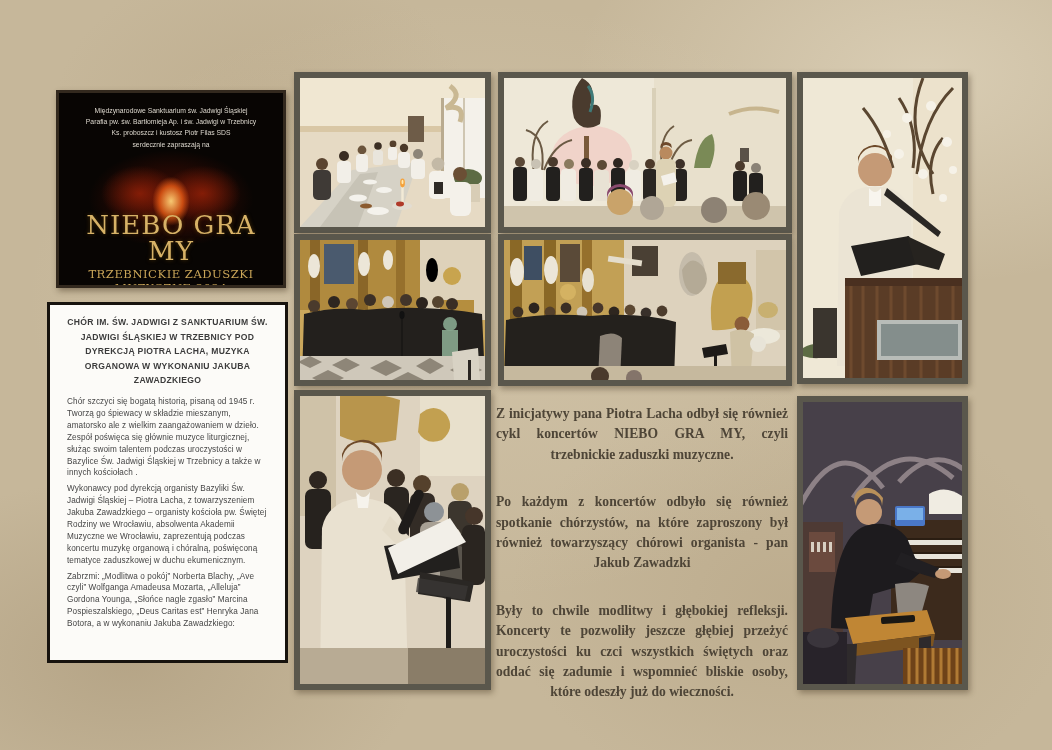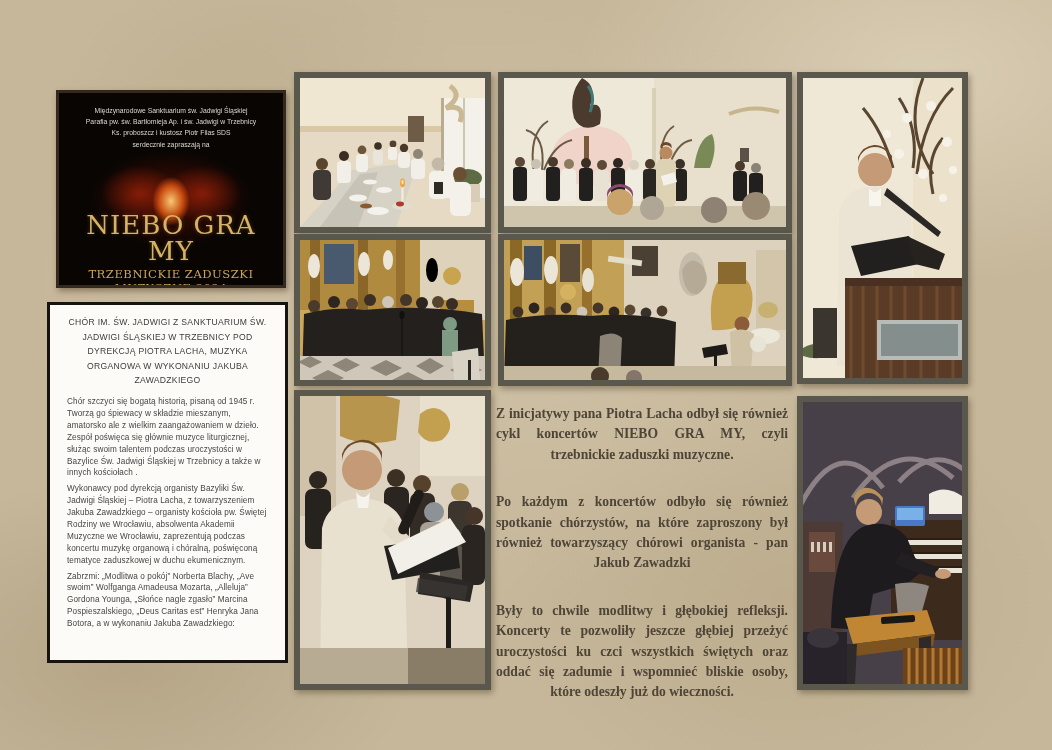--- a/index.html
+++ b/index.html
@@ -42,21 +42,21 @@
     color:#c9a558;font-size:11.6px;letter-spacing:.5px;margin-top:3px;
   }
   
   .infobox{
     position:absolute;left:47px;top:302px;width:241px;height:361px;
     background:#fcfbf8;border:3px solid #17130e;box-sizing:border-box;
     padding:10px 13px;overflow:hidden;color:#454545;
   }
   .infobox h2{
     margin:0 0 8px 0;font-size:8.6px;line-height:1.7;text-align:center;
-    font-weight:normal;letter-spacing:.3px;color:#3c3c3c;
+    font-weight:bold;letter-spacing:.3px;color:#3c3c3c;
   }
   .infobox p{margin:4px;font-size:8.2px;line-height:1.45;letter-spacing:.1px;}
   
   .righttext{
     position:absolute;left:496px;top:404px;width:292px;
     font-family:"Liberation Serif",serif;font-weight:bold;color:#4e4537;
     font-size:13.6px;line-height:1.5;
   }
   .righttext p{margin:0 0 27px 0;text-align:justify;text-align-last:center;}
   
@@ -91,21 +91,21 @@
       <div class="title">NIEBO GRA MY</div>
       <div class="subtitle">TRZEBNICKIE ZADUSZKI MUZYCZNE 2024</div>
 
     </div>
   </div>
 
   <div class="infobox">
     <h2>CHÓR IM. ŚW. JADWIGI Z SANKTUARIUM ŚW. JADWIGI ŚLĄSKIEJ W TRZEBNICY POD DYREKCJĄ PIOTRA LACHA, MUZYKA ORGANOWA W WYKONANIU JAKUBA ZAWADZKIEGO</h2>
     <p>Chór szczyci się bogatą historią, pisaną od 1945 r.  Tworzą go śpiewacy w składzie mieszanym, amatorsko ale z wielkim zaangażowaniem w dzieło. Zespół poświęca się głównie muzyce liturgicznej, służąc swoim talentem podczas uroczystości w Bazylice Św. Jadwigi Śląskiej w Trzebnicy a także w innych kościołach .</p>
     <p>Wykonawcy pod dyrekcją organisty Bazyliki Św. Jadwigi Śląskiej – Piotra Lacha, z towarzyszeniem Jakuba Zawadzkiego – organisty kościoła pw. Świętej Rodziny we Wrocławiu, absolwenta Akademii Muzyczne we Wrocławiu, zaprezentują podczas koncertu muzykę organową i chóralną, poświęconą tematyce  zaduszkowej w duchu ekumenicznym.</p>
-    <p>Zabrzmi: „Modlitwa o pokój” Norberta Blachy, „Ave swoim” Wolfganga Amadeusa Mozarta, „Alleluja” Gordona Younga, „Słońce nagle zgasło” Marcina Pospieszalskiego, „Deus Caritas est” Henryka Jana Botora, a w wykonaniu Jakuba Zawadzkiego:</p>
+    <p>Zabrzmi: „Modlitwa o pokój” Norberta Blachy, „Ave czyli” Wolfganga Amadeusa Mozarta, „Alleluja” Gordona Younga, „Słońce nagle zgasło” Marcina Pospieszalskiego, „Deus Caritas est” Henryka Jana Botora, a w wykonaniu Jakuba Zawadzkiego:</p>
   </div>
 
   <div class="photo" id="ph1" title="Choir members in white shirts seated along a long banquet table with a candle, in a bright hall">
     <svg viewBox="0 0 185 149" preserveAspectRatio="none">
       <rect width="185" height="149" fill="#e6dac4"></rect>
       <rect width="185" height="52" fill="#f0e7d2"></rect>
       <rect y="48" width="185" height="6" fill="#d9c7a5"></rect>
       <rect x="142" y="20" width="43" height="100" fill="#f4f1ea"></rect>
       <rect x="141" y="20" width="3" height="100" fill="#b9ab90"></rect>
       <rect x="163" y="20" width="2" height="100" fill="#cfc6b2"></rect>

